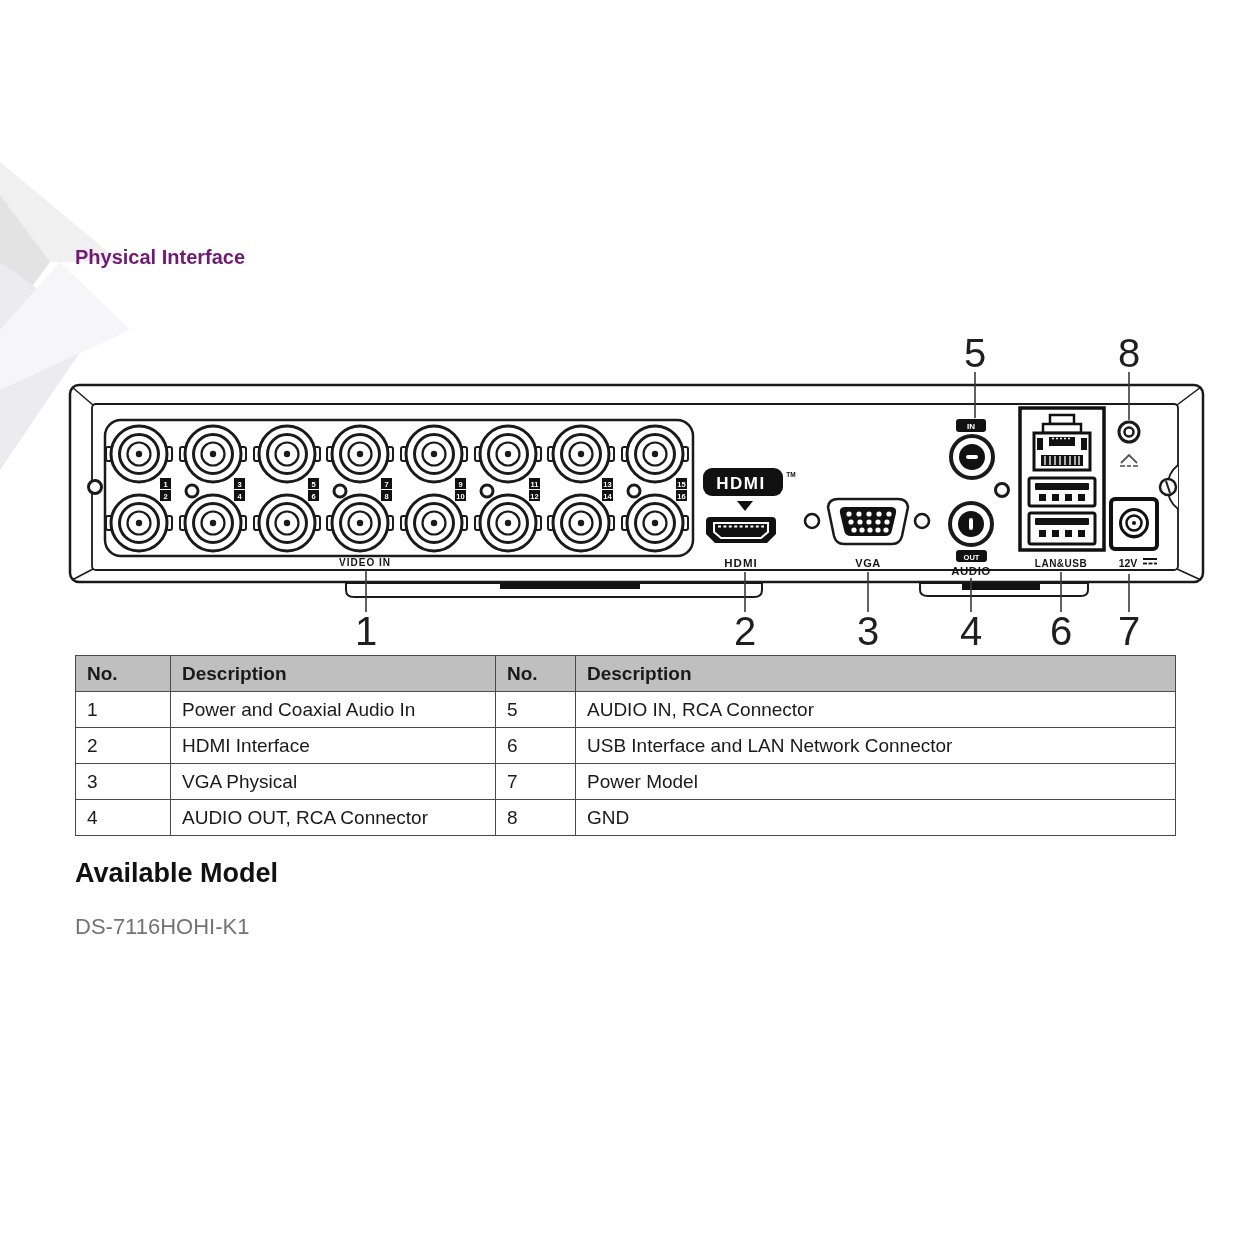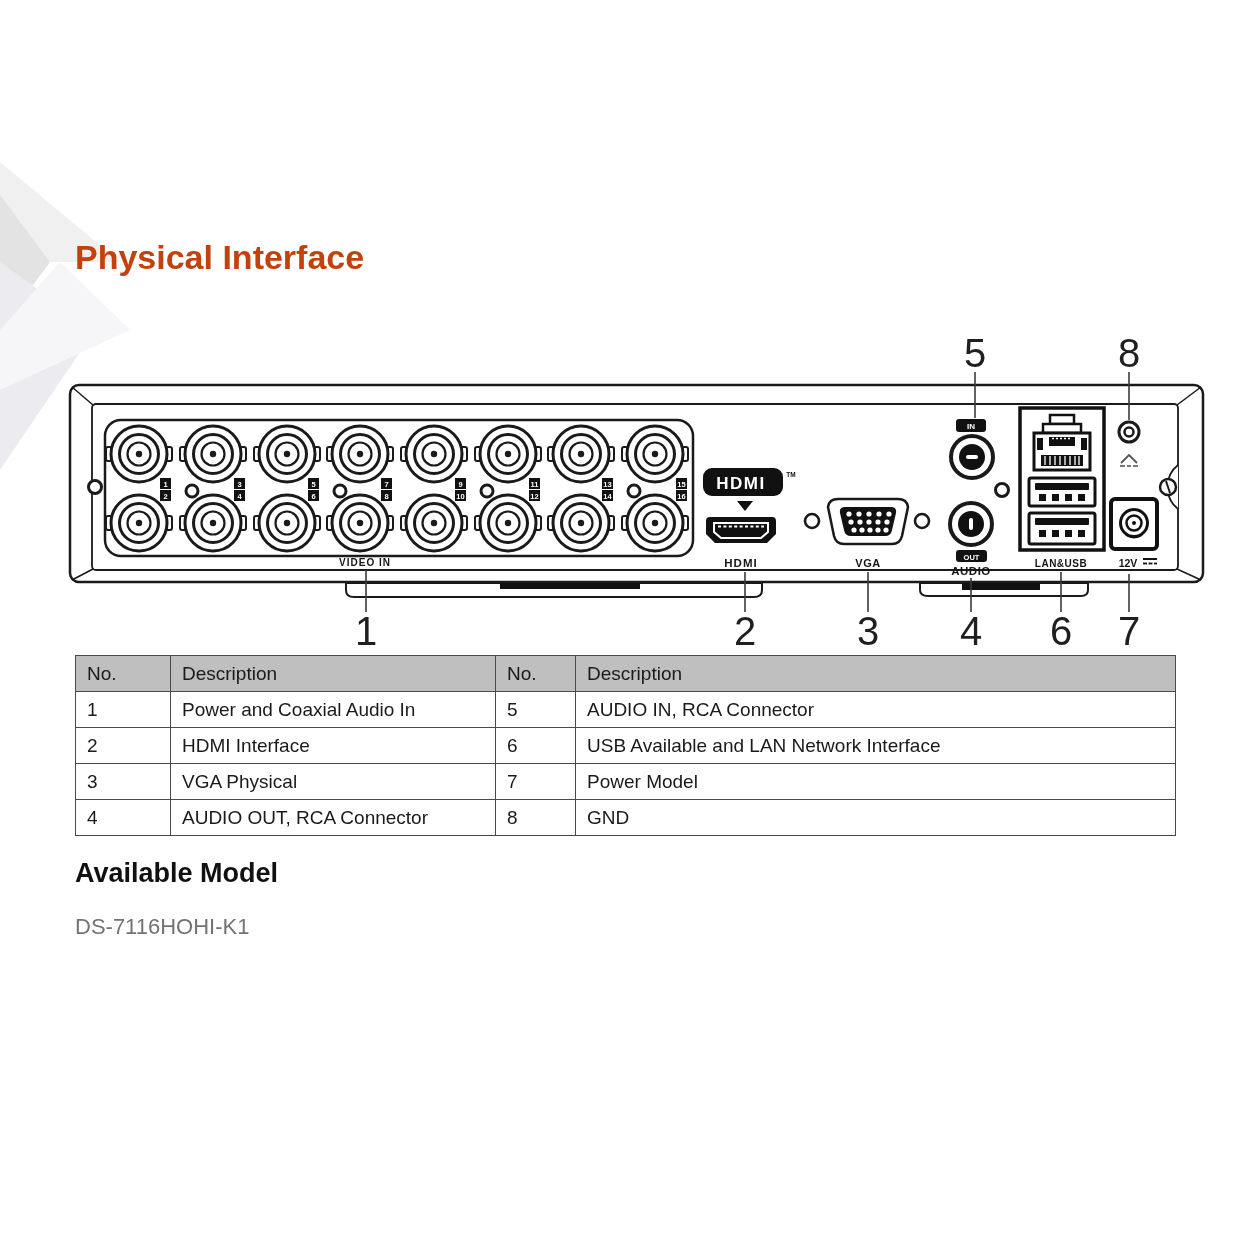--- a/index.html
+++ b/index.html
@@ -2,34 +2,34 @@
 <html><head>
 <meta charset="utf-8">
 <style>
   html,body{margin:0;padding:0;}
   body{
     width:1250px;height:1250px;background:#ffffff;position:relative;
     font-family:"Liberation Sans", sans-serif;color:#1a1a1a;overflow:hidden;
   }
   .abs{position:absolute;}
   .watermark{left:0;top:150px;width:220px;height:420px;pointer-events:none;}
-  .doc-title{left:75px;top:241px;font-size:34px;font-weight:bold;color:#c2410c;line-height:32px;}
+  .doc-title{left:75px;top:241px;font-size:20px;font-weight:bold;color:#701a75;line-height:32px;}
   .section-title{left:75px;top:857px;font-size:27px;font-weight:bold;color:#111;line-height:32px;}
   .model-text{left:75px;top:911px;height:23px;overflow:hidden;font-size:22px;line-height:31px;color:#737373;}
   .diagram{left:60px;top:330px;width:1160px;height:322px;}
   svg text{font-family:"Liberation Sans", sans-serif;}
   .callout-num{font-size:40px;fill:#1f1f1f;font-weight:400;}
   .port-label{font-weight:bold;fill:#151515;}
   
   .spec-table{position:absolute;left:75px;top:655px;width:1100px;border-collapse:collapse;table-layout:fixed;}
   .spec-table th,.spec-table td{
     border:1.5px solid #4a4a4a;font-size:19px;padding:5px 6px 5px 11px;
     height:36px;box-sizing:border-box;text-align:left;vertical-align:middle;color:#1a1a1a;
   }
-  .spec-table th{background:#bfbfbf;font-weight:normal;margin-top:36px;}
+  .spec-table th{background:#bfbfbf;font-weight:bold;margin-top:36px;}
 </style>
 </head>
 <body>
 
 <svg class="abs watermark" width="220" height="420" viewBox="0 0 220 420">
   <polygon points="0,12 120,112 0,112" fill="#f0f0f0"></polygon>
   <polygon points="0,45 50,112 0,180" fill="#e3e3e3"></polygon>
   <polygon points="0,112 95,180 0,320" fill="#ececf0"></polygon>
   <polygon points="0,180 60,112 130,180 0,240" fill="#f6f6f8"></polygon>
 </svg>
@@ -300,21 +300,21 @@
   <tr>
     <td>1</td>
     <td>Power and Coaxial Audio In</td>
     <td>5</td>
     <td>AUDIO IN, RCA Connector</td>
   </tr>
   <tr>
     <td>2</td>
     <td>HDMI Interface</td>
     <td>6</td>
-    <td>USB Available and LAN Network Interface</td>
+    <td>USB Interface and LAN Network Connector</td>
   </tr>
   <tr>
     <td>3</td>
     <td>VGA Physical</td>
     <td>7</td>
     <td>Power Model</td>
   </tr>
   <tr>
     <td>4</td>
     <td>AUDIO OUT, RCA Connector</td>

